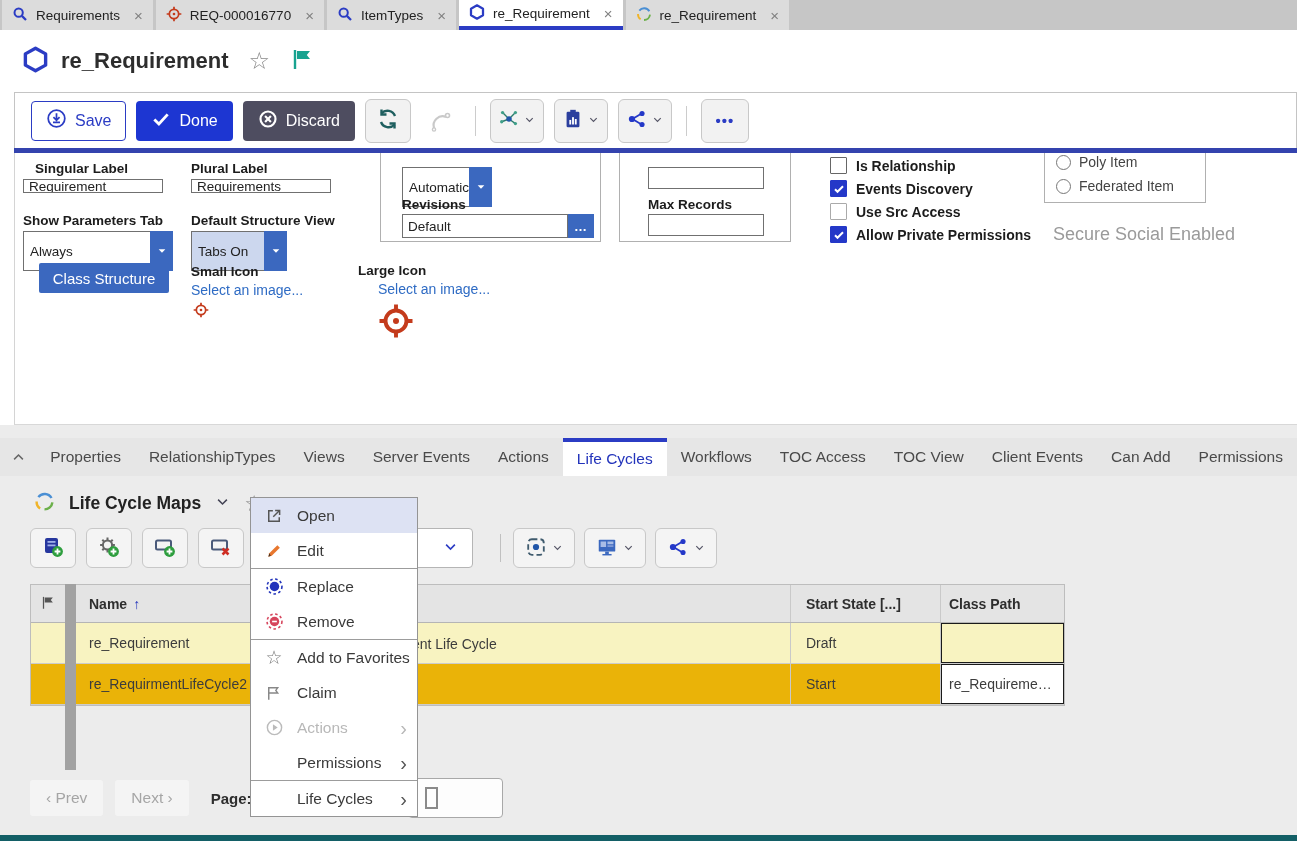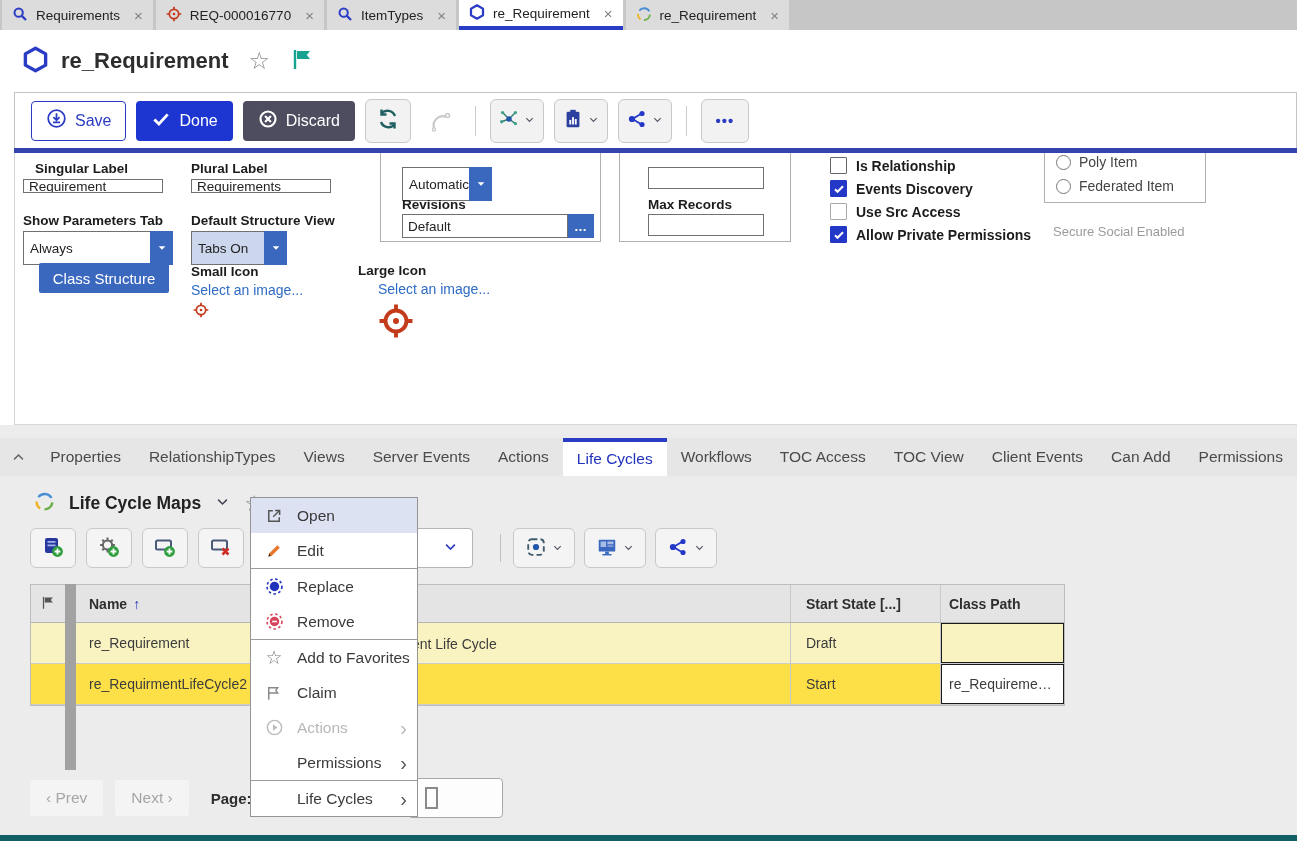--- a/index.html
+++ b/index.html
@@ -28,38 +28,38 @@
   .icon-btn{display:flex;align-items:center;justify-content:center;gap:4px;width:46px;height:44px;background:#f2f2f2;border:1px solid #c8c8c8;border-radius:6px;cursor:pointer}
   .icon-btn.dd{width:54px}
   .icon-btn.more{width:48px;color:#2b3cc4;font-size:15px;letter-spacing:1px;font-weight:bold}
   .ghost{display:flex;align-items:center;justify-content:center;width:40px;height:40px}
   .vsep{width:1px;height:30px;background:#ccc;margin:0 4px}
 
   
   .form{position:absolute;left:14px;top:153px;width:1283px;height:272px;background:#fff;border-left:1px solid #d4d4d4;border-bottom:1px solid #d8d8d8;overflow:hidden}
   .f-label{position:absolute;font-size:13.5px;font-weight:bold;color:#1c1c1c;white-space:nowrap}
   .f-input{position:absolute;height:14px;border:1px solid #707070;background:#fff;font-size:13.5px;padding:1px 5px;color:#222;font-family:"Liberation Sans",sans-serif}
-  .sel{position:absolute;display:flex;height:34px}
+  .sel{position:absolute;display:flex;height:40px}
   .sel .val{border:1px solid #707070;border-right:none;background:#fff;font-size:13.5px;display:flex;align-items:center;padding:0 6px;color:#222}
   .sel .val.sel-hl{background:#ccd7ee}
   .sel .arrow{width:23px;background:#3b68bf;display:flex;align-items:center;justify-content:center}
   .dots-btn{position:absolute;width:26px;height:24px;background:#3b68bf;color:#fff;border:none;font-size:13px;font-weight:bold;letter-spacing:1px;cursor:pointer}
   .blue-btn{position:absolute;background:#3b68bf;color:#fff;border:none;border-radius:2px;font-size:15px;cursor:pointer}
   .f-link{position:absolute;font-size:14px;color:#2e6bc4;cursor:pointer}
   .gbox{position:absolute;border:1px solid #b0b0b0;background:#fff}
   .cbrow{position:absolute;display:flex;align-items:center;gap:9px}
   .cb{width:17px;height:17px;border:1.6px solid #666;border-radius:1px;background:#fff;display:flex;align-items:center;justify-content:center}
   .cb svg{display:none}
   .cb.on{background:#2438c8;border-color:#2438c8}
   .cb.on svg{display:block}
   .cb-label{font-size:14px;font-weight:bold;color:#1c1c1c;white-space:nowrap}
   .radiorow{position:absolute;display:flex;align-items:center;gap:8px}
   .radio{width:15px;height:15px;border:1.8px solid #777;border-radius:50%;background:#fff}
   .radio-label{font-size:14px;color:#444;white-space:nowrap}
-  .greynote{position:absolute;font-size:13px;color:#9a9a9a}
+  .greynote{position:absolute;font-size:18px;color:#9a9a9a}
 
   
   .bottom{position:absolute;left:0;top:425px;width:1297px;height:416px;background:#ececec}
   .tabstrip{position:absolute;left:0;top:13px;width:1297px;height:38px;background:#e6e6e6;display:flex;align-items:stretch;overflow:hidden}
   .tchev{width:44px;display:flex;align-items:center;justify-content:center}
   .ttab{display:flex;align-items:center;padding:0 14px;font-size:15.5px;color:#4a4a4a;white-space:nowrap;cursor:pointer}
   .ttab.active{background:#fff;color:#2233bb;border-top:4px solid #2b3cc4;padding-top:0}
 
   .sec-head{position:absolute;left:34px;top:66px;display:flex;align-items:center;gap:14px}
   .sec-head .t{font-size:17.5px;font-weight:bold;color:#222}
@@ -67,21 +67,21 @@
   .sec-toolbar{position:absolute;left:30px;top:103px;display:flex;align-items:center;gap:10px}
   .sbtn{width:46px;height:40px;background:#f4f4f4;border:1px solid #c8c8c8;border-radius:6px;display:flex;align-items:center;justify-content:center;cursor:pointer}
   .covered-dd{position:absolute;left:330px;top:103px;width:143px;height:40px;background:#fff;border:1px solid #b5b5b5;border-radius:4px;display:flex;align-items:center;justify-content:flex-end;padding-right:14px}
   .right-tools{position:absolute;left:497px;top:103px;display:flex;align-items:center;gap:9px}
   .sbtn.dd{width:62px;gap:5px}
   .vsep2{width:1px;height:28px;background:#c0c0c0;margin:0 3px}
 
   
   .grid{position:absolute;left:30px;top:159px;width:1035px;border:1px solid #bdbdbd;background:#fff}
   .g-head{display:flex;height:38px;background:#e4e4e4;border-bottom:1px solid #b5b5b5}
-  .g-row{display:flex;height:41px;background:#fde047;border-bottom:1px solid #ccc;position:relative}
+  .g-row{display:flex;height:41px;background:#eab308;border-bottom:1px solid #ccc;position:relative}
   .g-row.hl{background:#f8f3c1}
   .gc{display:flex;align-items:center;font-size:14px;color:#3c3c3c;overflow:hidden;white-space:nowrap}
   .gc-flag{width:35px;justify-content:center;border-right:1px solid #bdbdbd}
   .gc-strip{width:11px}
   .gc-name{width:714px;padding-left:12px;border-right:1px solid #c9c9c9}
   .gc-start{width:150px;padding-left:15px;border-right:1px solid #c9c9c9}
   .gc-class{width:123px;padding-left:8px}
   .g-head .gc{font-weight:bold;color:#2e2e2e}
   .sort{color:#2233bb;font-weight:bold;margin-left:6px}
   .lc-overlay{position:absolute;left:300px;top:0;height:41px;display:flex;align-items:center;font-size:14px;color:#3c3c3c;z-index:1}

